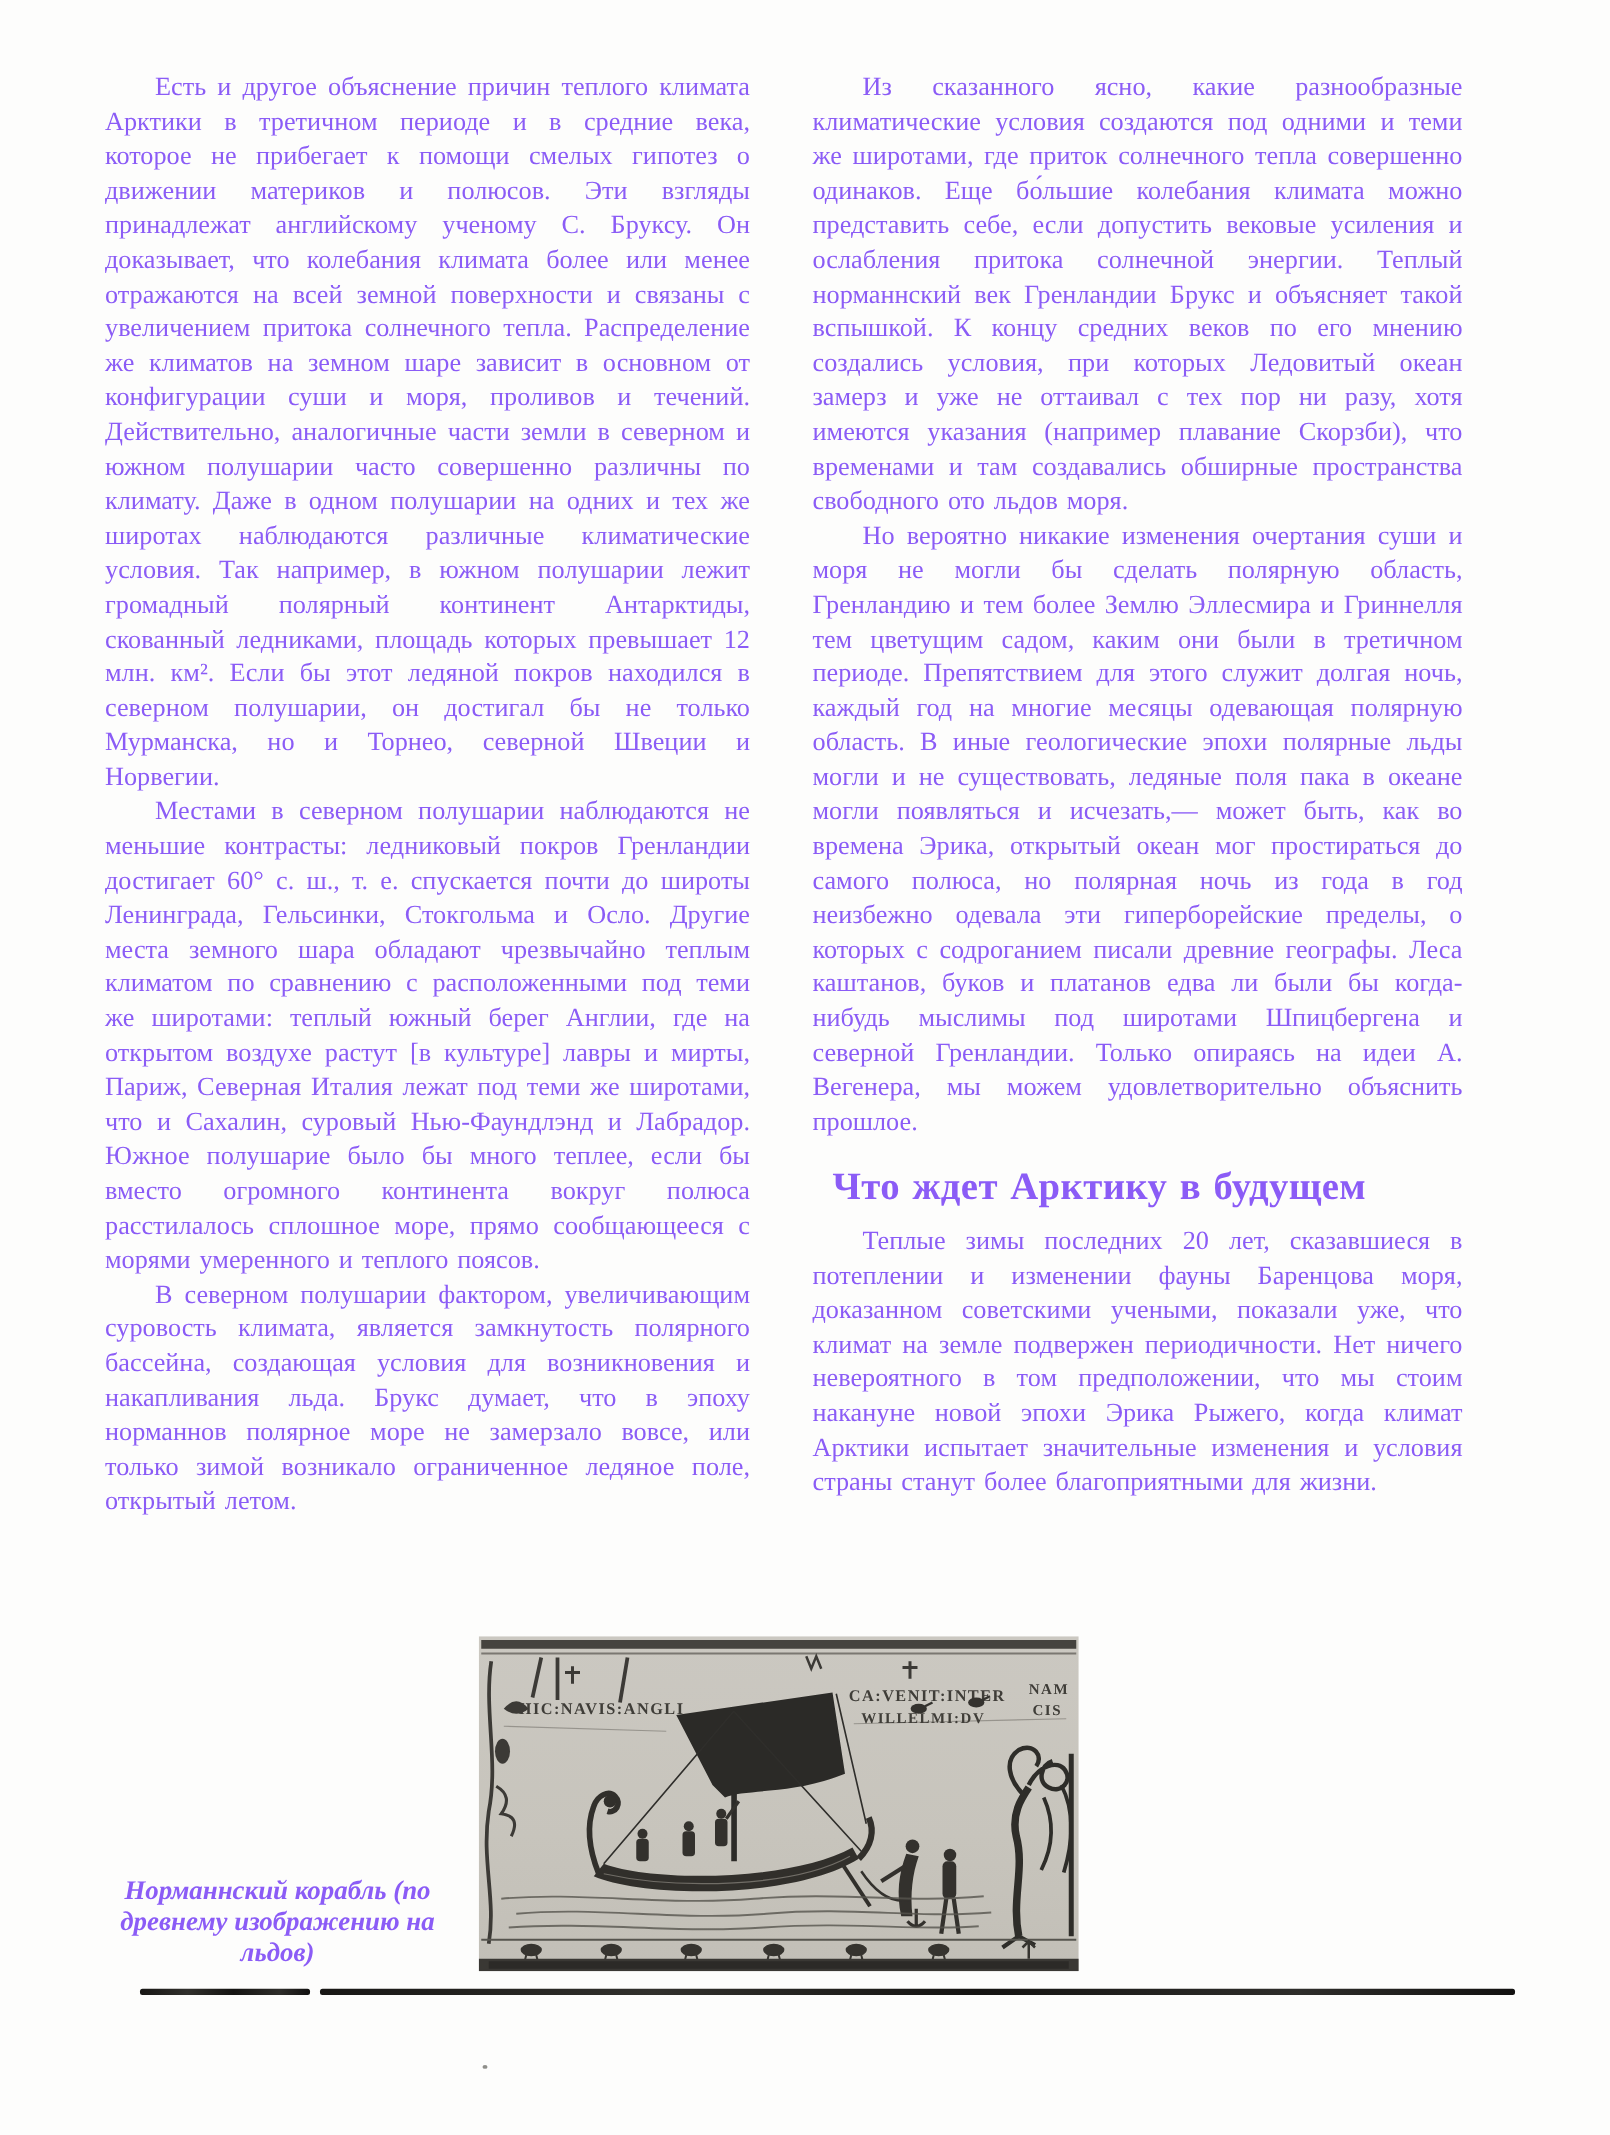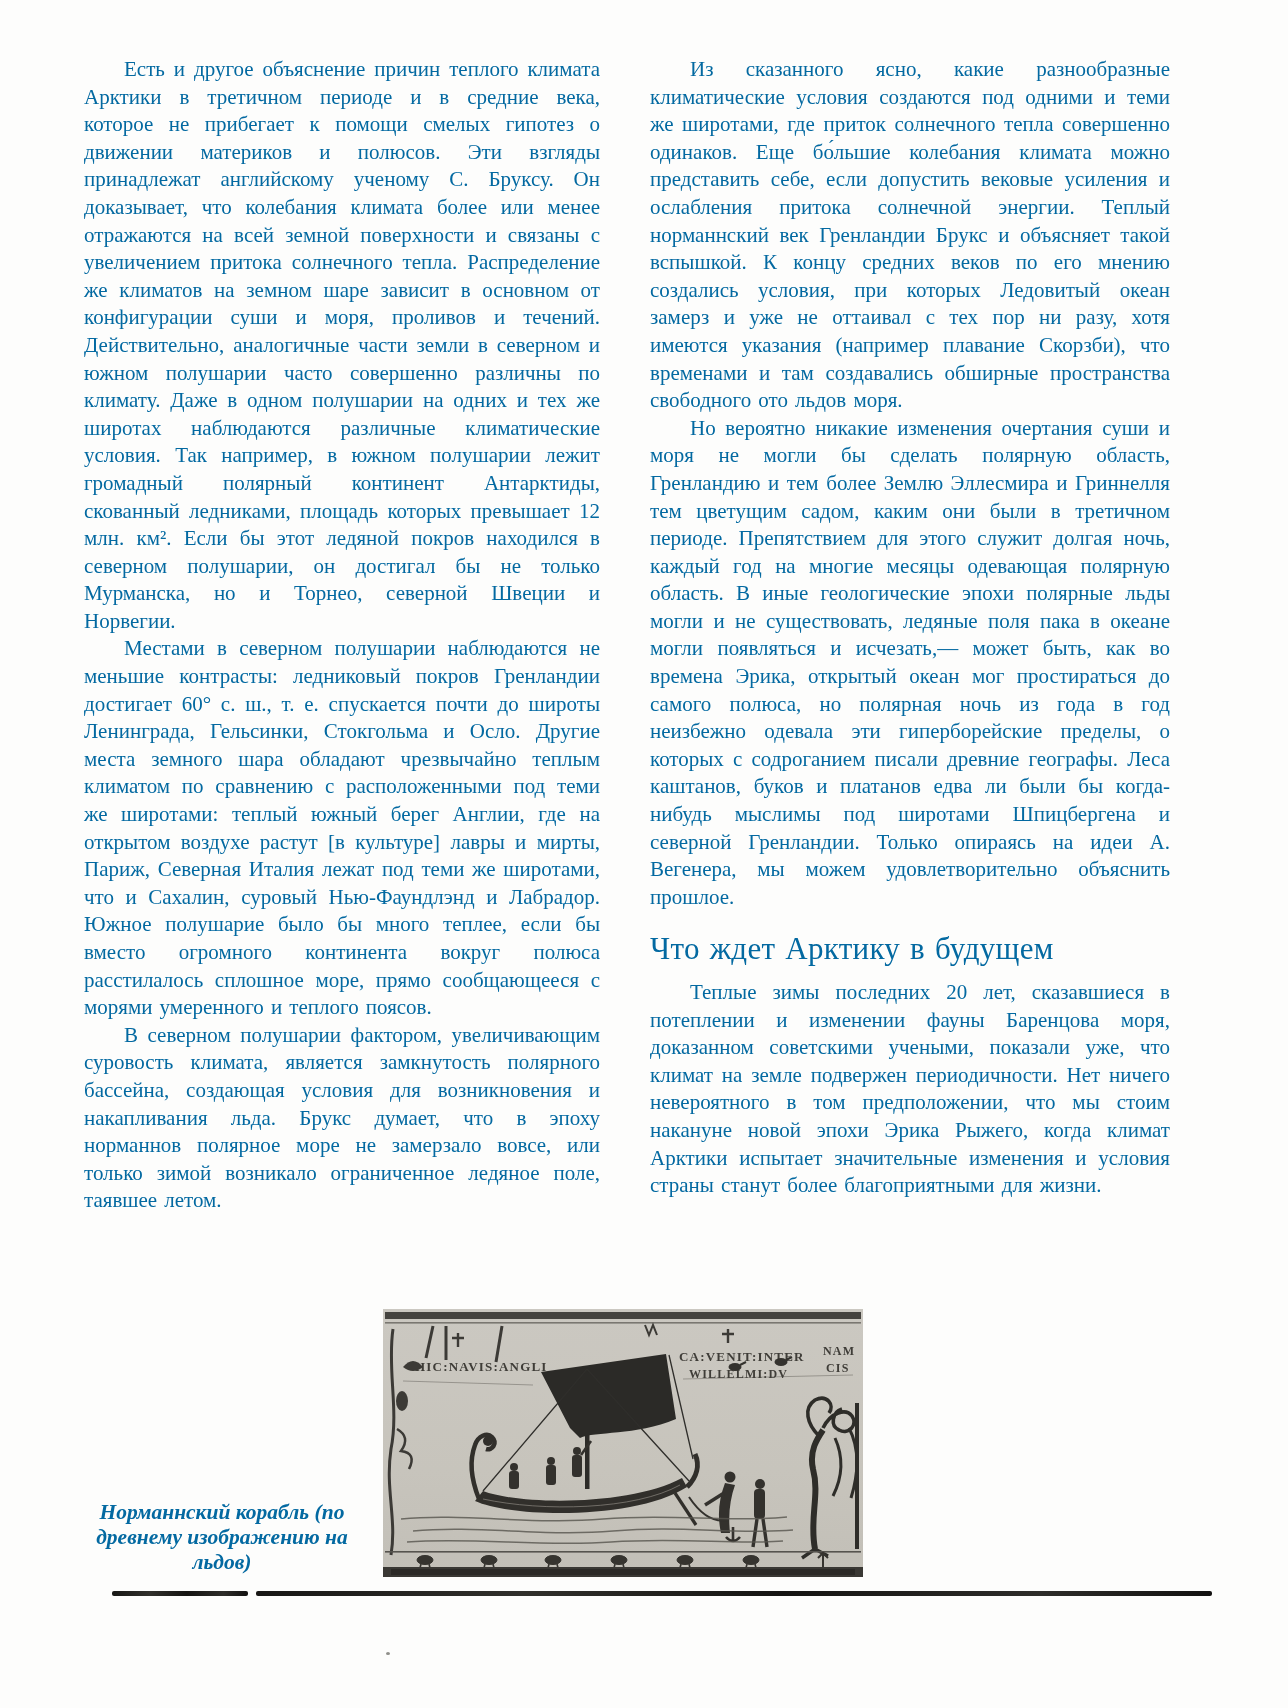--- a/index.html
+++ b/index.html
@@ -1,26 +1,26 @@
 <!DOCTYPE html>
 <html><head>
 <meta charset="utf-8">
 <style>
   html,body { margin:0; padding:0; background:#e8e8e8; }
   .page {
     position:relative; width:1288px; height:1708px; margin:0 auto;
     background:#fdfdfc; overflow:hidden;
-    font-family:"Liberation Serif","DejaVu Serif",serif; color:#0369a1;
+    font-family:"Liberation Serif","DejaVu Serif",serif; color:#8b5cf6;
   }
   .col { position:absolute; top:56px; font-size:21px; line-height:27.6px; word-spacing:0.09em; }
   .col-left  { left:84px;  width:516px; }
   .col-right { left:650px; width:520px; }
   .col p { margin:0; text-indent:40px; text-align:justify; }
   h2.section-heading {
-    font-size:31px; font-weight:normal; margin:24px 0 16px; letter-spacing:0.3px;
+    font-size:31px; font-weight:bold; margin:24px 16px 16px; letter-spacing:0.3px;
   }
   .figure { position:absolute; left:383px; top:1309px; width:480px; height:268px; }
   .figure svg { display:block; }
   .caption {
     position:absolute; left:86px; top:1500px; width:272px;
     font-size:21.5px; line-height:25px; font-style:italic; font-weight:bold;
     text-align:center;
   }
   .rule { position:absolute; top:1591px; height:5px; border-radius:2px;
     background:linear-gradient(90deg,#181715,#31302c 28%,#151412 55%,#2e2d2a 82%,#121110); }
@@ -34,21 +34,21 @@
     fill:#3f3d38; letter-spacing:1.2px; }
 </style>
 </head>
 <body>
 
 <div class="page">
 
   <div class="col col-left">
     <p>Есть и другое объяснение причин теплого климата Арктики в третичном периоде и в средние века, которое не прибегает к помощи смелых гипотез о движении материков и полюсов. Эти взгляды принадлежат английскому ученому С. Бруксу. Он доказывает, что колебания климата более или менее отражаются на всей земной поверхности и связаны с увеличением притока солнечного тепла. Распределение же климатов на земном шаре зависит в основном от конфигурации суши и моря, проливов и течений. Действительно, аналогичные части земли в северном и южном полушарии часто совершенно различны по климату. Даже в одном полушарии на одних и тех же широтах наблюдаются различные климатические условия. Так например, в южном полушарии лежит громадный полярный континент Антарктиды, скованный ледниками, площадь которых превышает 12 млн. км². Если бы этот ледяной покров находился в северном полушарии, он достигал бы не только Мурманска, но и Торнео, северной Швеции и Норвегии.</p>
     <p>Местами в северном полушарии наблюдаются не меньшие контрасты: ледниковый покров Гренландии достигает 60° с. ш., т. е. спускается почти до широты Ленинграда, Гельсинки, Стокгольма и Осло. Другие места земного шара обладают чрезвычайно теплым климатом по сравнению с расположенными под теми же широтами: теплый южный берег Англии, где на открытом воздухе растут [в культуре] лавры и мирты, Париж, Северная Италия лежат под теми же широтами, что и Сахалин, суровый Нью-Фаундлэнд и Лабрадор. Южное полушарие было бы много теплее, если бы вместо огромного континента вокруг полюса расстилалось сплошное море, прямо сообщающееся с морями умеренного и теплого поясов.</p>
-    <p>В северном полушарии фактором, увеличивающим суровость климата, является замкнутость полярного бассейна, создающая условия для возникновения и накапливания льда. Брукс думает, что в эпоху норманнов полярное море не замерзало вовсе, или только зимой возникало ограниченное ледяное поле, таявшее летом.</p>
+    <p>В северном полушарии фактором, увеличивающим суровость климата, является замкнутость полярного бассейна, создающая условия для возникновения и накапливания льда. Брукс думает, что в эпоху норманнов полярное море не замерзало вовсе, или только зимой возникало ограниченное ледяное поле, открытый летом.</p>
   </div>
 
   <div class="col col-right">
     <p>Из сказанного ясно, какие разнообразные климатические условия создаются под одними и теми же широтами, где приток солнечного тепла совершенно одинаков. Еще бо́льшие колебания климата можно представить себе, если допустить вековые усиления и ослабления притока солнечной энергии. Теплый норманнский век Гренландии Брукс и объясняет такой вспышкой. К концу средних веков по его мнению создались условия, при которых Ледовитый океан замерз и уже не оттаивал с тех пор ни разу, хотя имеются указания (например плавание Скорзби), что временами и там создавались обширные пространства свободного ото льдов моря.</p>
     <p>Но вероятно никакие изменения очертания суши и моря не могли бы сделать полярную область, Гренландию и тем более Землю Эллесмира и Гриннелля тем цветущим садом, каким они были в третичном периоде. Препятствием для этого служит долгая ночь, каждый год на многие месяцы одевающая полярную область. В иные геологические эпохи полярные льды могли и не существовать, ледяные поля пака в океане могли появляться и исчезать,— может быть, как во времена Эрика, открытый океан мог простираться до самого полюса, но полярная ночь из года в год неизбежно одевала эти гиперборейские пределы, о которых с содроганием писали древние географы. Леса каштанов, буков и платанов едва ли были бы когда-нибудь мыслимы под широтами Шпицбергена и северной Гренландии. Только опираясь на идеи А. Вегенера, мы можем удовлетворительно объяснить прошлое.</p>
     <h2 class="section-heading">Что ждет Арктику в будущем</h2>
     <p>Теплые зимы последних 20 лет, сказавшиеся в потеплении и изменении фауны Баренцова моря, доказанном советскими учеными, показали уже, что климат на земле подвержен периодичности. Нет ничего невероятного в том предположении, что мы стоим накануне новой эпохи Эрика Рыжего, когда климат Арктики испытает значительные изменения и условия страны станут более благоприятными для жизни.</p>
   </div>
 
   <div class="figure">

